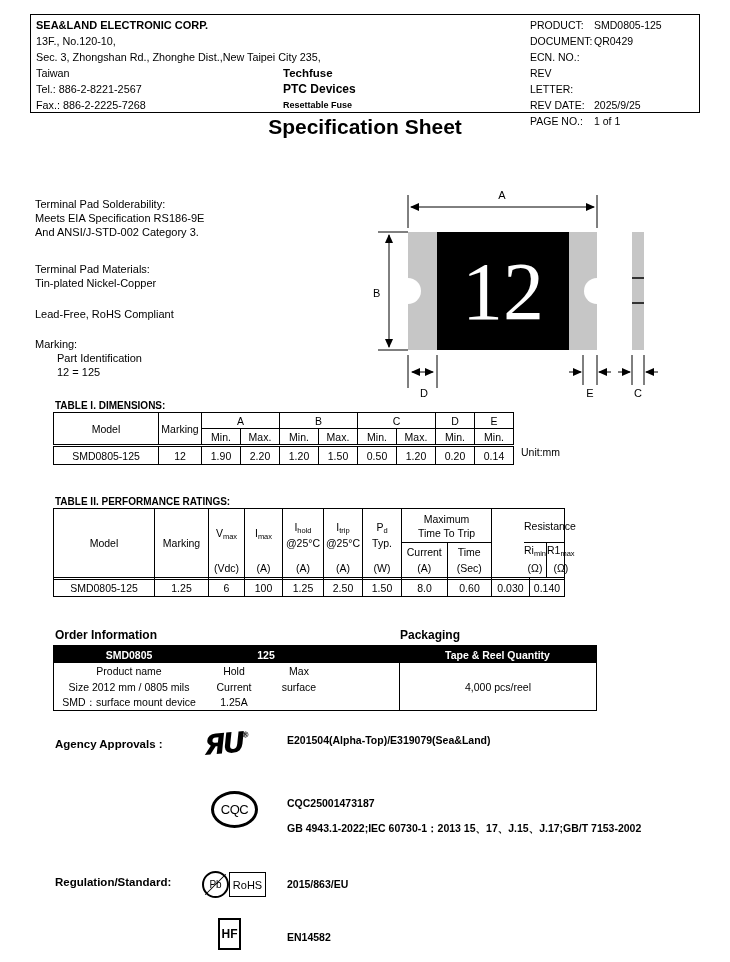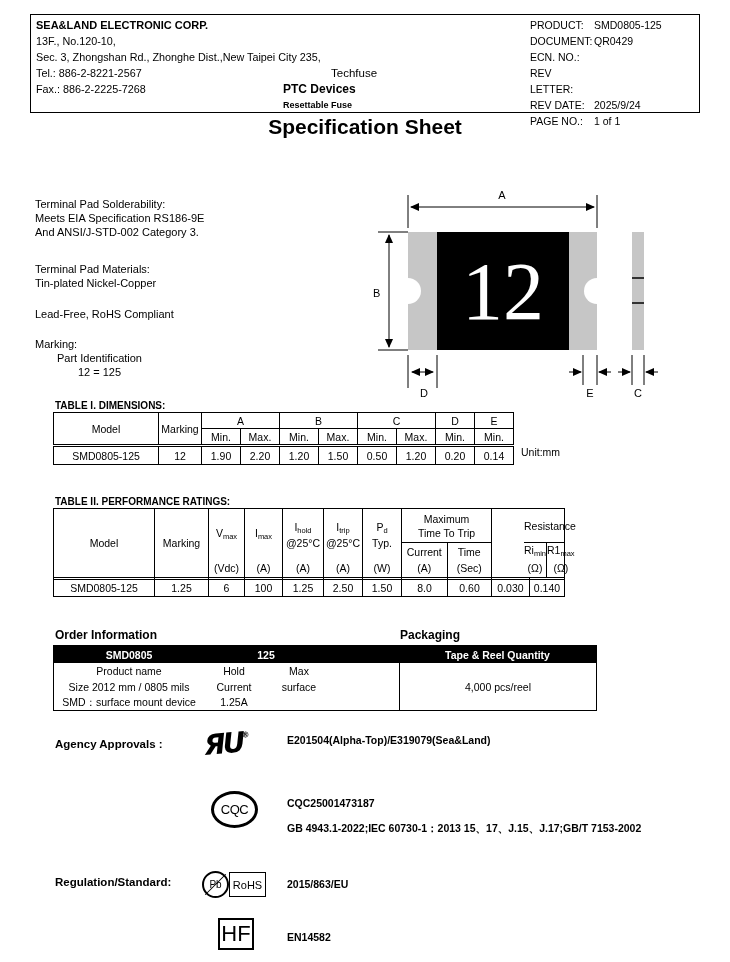--- a/index.html
+++ b/index.html
@@ -4,30 +4,30 @@
 <style>
   html,body{margin:0;padding:0;background:#fff;}
   body{font-family:"Liberation Sans",sans-serif;color:#000;}
   .page{position:relative;width:730px;height:962px;background:#fff;overflow:hidden;}
   .abs{position:absolute;}
   
   .hdr-box{left:30px;top:14px;width:668px;height:97px;border:1.5px solid #000;}
   .hdr-left{left:5px;top:2px;font-size:10.8px;line-height:16px;white-space:nowrap;}
   .hdr-left .company{font-size:11px;font-weight:bold;}
   .hdr-center{left:252px;top:50px;line-height:16px;white-space:nowrap;}
-  .hdr-center .l1{font-size:11.5px;font-weight:normal;margin-left:48px;}
+  .hdr-center .l1{font-size:11.5px;font-weight:bold;}
   .hdr-center .l2{font-size:12px;font-weight:bold;}
   .hdr-center .l3{font-size:9px;font-weight:bold;}
   .hdr-right{left:480px;top:2px;font-size:10.5px;line-height:16px;}
   .hdr-right .mrow{display:flex;}
   .hdr-right .mlab{width:64px;padding-left:19px;}
   .title{left:0;top:115px;width:730px;text-align:center;font-size:21px;font-weight:bold;}
   
   .note{left:35px;font-size:11px;line-height:14px;white-space:nowrap;}
-  .note .ind{padding-left:22px;text-align:center;}
+  .note .ind{padding-left:22px;}
   
   .t1cap,.t2cap{font-size:10px;font-weight:bold;white-space:nowrap;}
   table.t1{position:absolute;left:53px;top:412px;border-collapse:collapse;font-size:10.5px;text-align:center;}
   table.t1 td{border:1px solid #000;padding:0;height:15px;}
   table.t1 tr.data td{border-top:3px double #000;height:17px;}
   .unitmm{left:521px;top:446px;font-size:10.5px;}
   
   .t2{left:53px;top:508px;display:grid;grid-template-columns:100px 54px 36px 38px 41px 39px 39px 46px 44px 38px 35px;border:1px solid #000;font-size:10.5px;text-align:center;}
   .t2 .cell{border-left:1px solid #000;}
   .t2 .first{border-left:none;}
@@ -57,32 +57,33 @@
   .tc{text-align:center;}
   
   .lab{font-size:11.5px;font-weight:bold;white-space:nowrap;}
   .certline{font-size:10.5px;font-weight:bold;white-space:nowrap;}
   .ul-mark{left:204px;top:727px;font-family:"DejaVu Sans",sans-serif;font-weight:bold;font-style:italic;font-size:28px;letter-spacing:-3px;transform:rotate(-5deg);}
   .ul-reg{font-size:8px;font-style:normal;letter-spacing:0;vertical-align:14px;}
   .cqc{left:211px;top:791px;width:47px;height:37px;border:3.5px solid #000;border-radius:50%;display:flex;align-items:center;justify-content:center;font-weight:normal;font-size:13px;letter-spacing:-0.5px;box-sizing:border-box;}
   .pb{left:202px;top:871px;width:27px;height:27px;border:2px solid #000;border-radius:50%;box-sizing:border-box;display:flex;align-items:center;justify-content:center;font-size:10px;}
   .pb .slash{position:absolute;left:-3px;top:11px;width:29px;height:0;border-top:1.7px solid #000;transform:rotate(-45deg);}
   .rohs{left:229px;top:872px;width:37px;height:25px;border:1.8px solid #000;box-sizing:border-box;display:flex;align-items:center;justify-content:center;font-size:11px;text-align:right;}
-  .hf{left:218px;top:918px;width:36px;height:32px;border:2.5px solid #000;box-sizing:border-box;display:flex;align-items:center;justify-content:center;font-size:22px;font-weight:normal;}
+  .hf{left:218px;top:918px;width:23px;height:32px;border:2.5px solid #000;box-sizing:border-box;display:flex;align-items:center;justify-content:center;font-size:12px;font-weight:bold;}
 </style>
 </head>
 <body>
 
 <div class="page">
 
   <div class="abs hdr-box">
     <div class="abs hdr-left">
       <div class="company">SEA&amp;LAND ELECTRONIC CORP.</div>
       <div>13F., No.120-10,</div>
       <div>Sec. 3, Zhongshan Rd., Zhonghe Dist.,New Taipei City 235,</div>
+      <div>Taiwan</div>
       <div>Tel.:  886-2-8221-2567</div>
       <div>Fax.: 886-2-2225-7268</div>
     </div>
     <div class="abs hdr-center">
       <div class="l1">Techfuse</div>
       <div class="l2">PTC Devices</div>
       <div class="l3">Resettable Fuse</div>
     </div>
     <div class="abs hdr-right">
       <div class="mrow">
@@ -96,21 +97,21 @@
       <div class="mrow">
           <span class="mlab">ECN. NO.:</span>
           <span></span>
         </div>
       <div class="mrow">
           <span class="mlab">REV LETTER:</span>
           <span></span>
         </div>
       <div class="mrow">
           <span class="mlab">REV DATE:</span>
-          <span>2025/9/24</span>
+          <span>2025/9/25</span>
         </div>
       <div class="mrow">
           <span class="mlab">PAGE NO.:</span>
           <span>1 of 1</span>
         </div>
     </div>
   </div>
 
   <div class="abs title">Specification Sheet</div>
 

